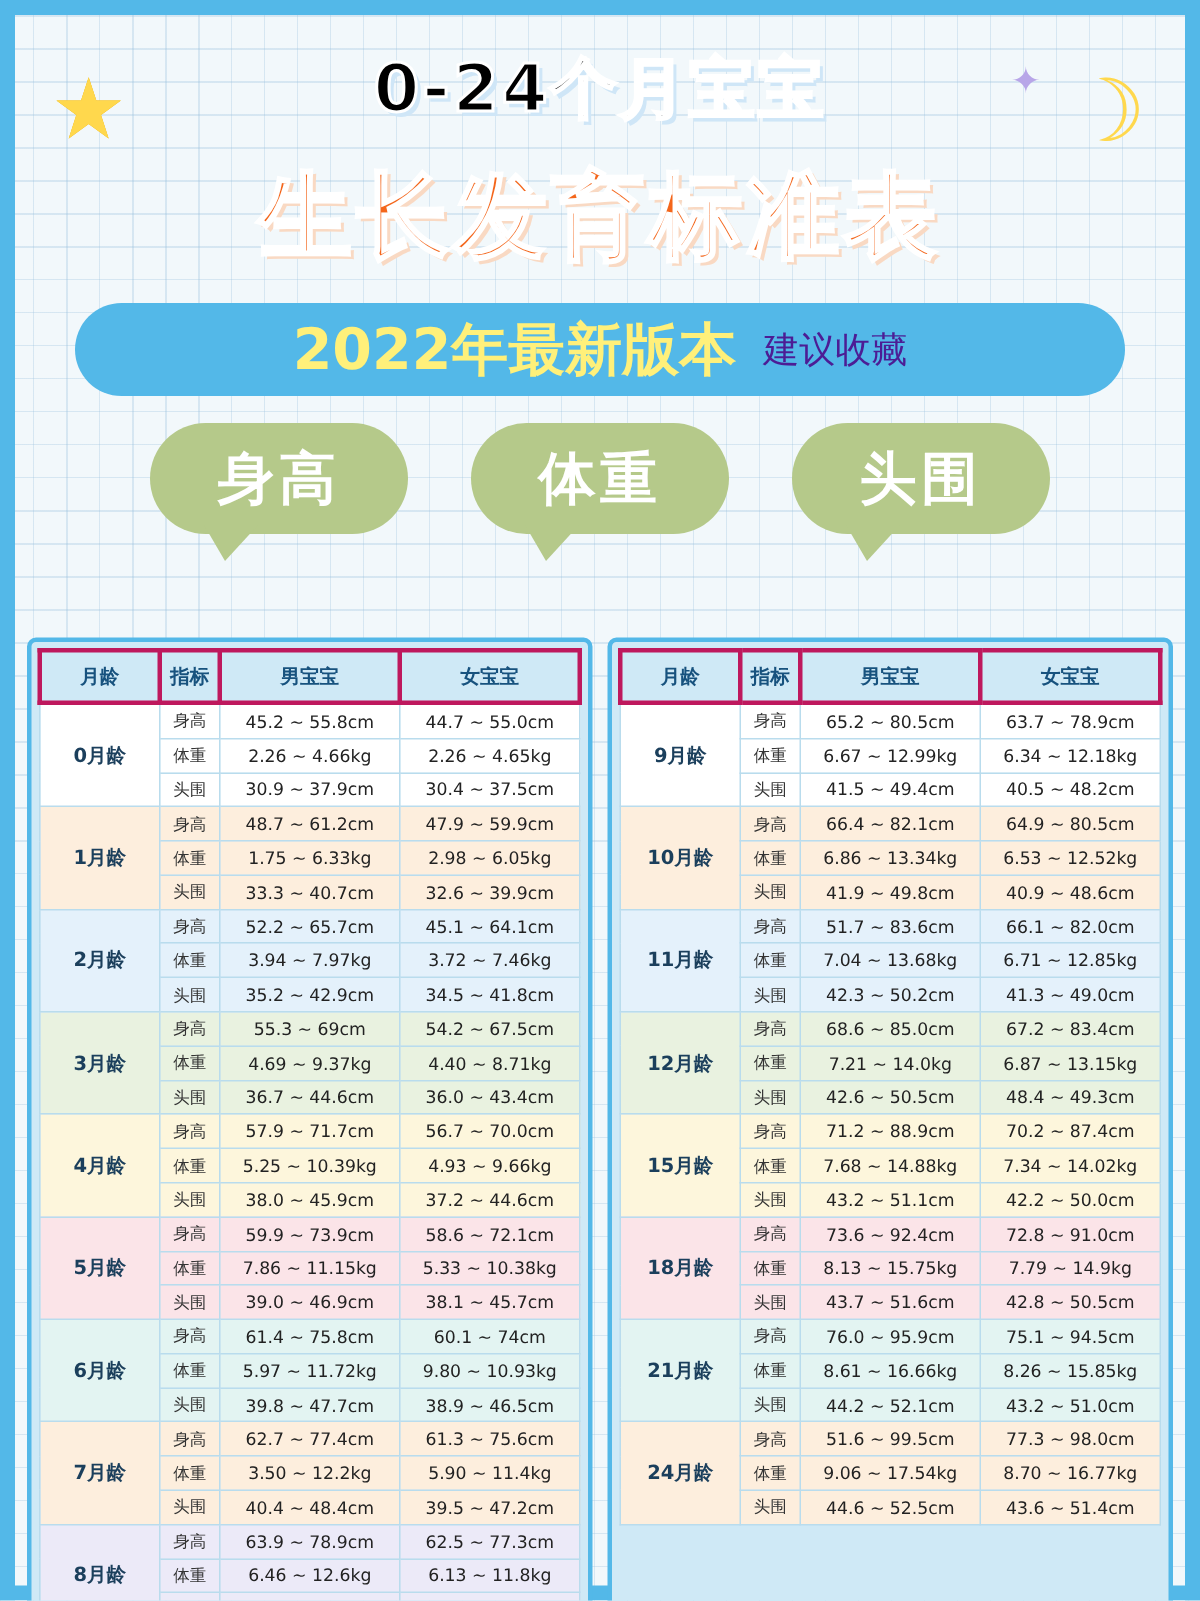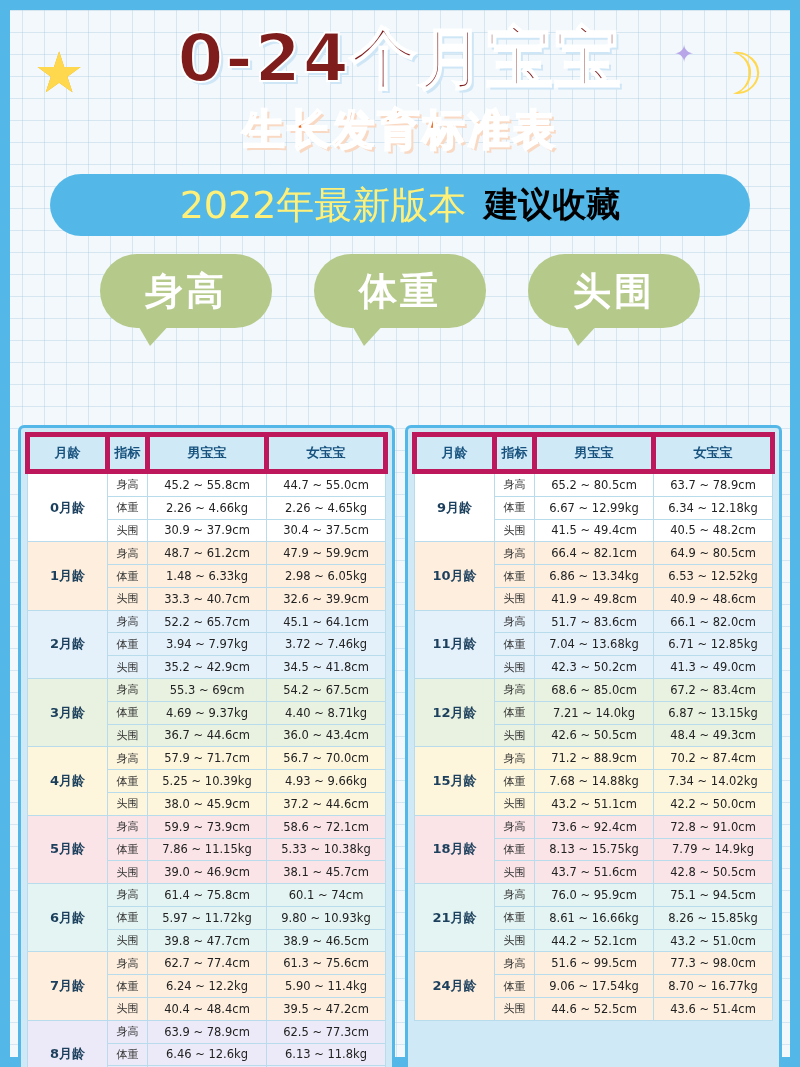--- a/index.html
+++ b/index.html
@@ -30,30 +30,30 @@
     position: relative;
     padding: 18px 0 4px 0;
     text-align: center;
   }
   .title-row {
     position: relative;
     display: flex; align-items: center; justify-content: center;
     height: 82px;
   }
   .title1 {
-    font-size: 66px;
+    font-size: 44px;
     font-weight: 900;
-    color: #7f1d1d;
+    color: #000000;
     letter-spacing: 2px;
     -webkit-text-stroke: 2px #ffffff;
     text-shadow: 3px 3px 0 #cfe6f7;
     font-family: "DejaVu Sans", sans-serif;
   }
   .title2 {
-    font-size: 42px;
+    font-size: 62px;
     font-weight: 900;
     color: #f4661b;
     letter-spacing: 3px;
     -webkit-text-stroke: 2px #ffffff;
     text-shadow: 3px 3px 0 #f9d9c3;
     margin-top: 2px;
     font-family: "DejaVu Sans", sans-serif;
   }
   .star-deco {
     position: absolute;
@@ -75,25 +75,25 @@
   
   .banner {
     margin: 16px auto 0 auto;
     width: 700px; height: 62px;
     background: #53b8e8;
     border-radius: 31px;
     display: flex; align-items: center; justify-content: center;
     gap: 18px;
   }
   .banner .yellow {
-    color: #fff07a; font-size: 38px; font-weight: 400;
+    color: #fff07a; font-size: 38px; font-weight: 700;
     font-family: "DejaVu Sans", sans-serif;
   }
   .banner .white {
-    color: #000000; font-size: 34px; font-weight: 700;
+    color: #4c1d95; font-size: 24px; font-weight: 400;
     font-family: "DejaVu Sans", sans-serif;
   }
 
   
   .bubbles {
     margin: 18px auto 0 auto;
     width: 700px;
     display: flex; justify-content: center; gap: 42px;
   }
   .bubble-wrap { position: relative; }
@@ -134,21 +134,21 @@
     width: 100%;
     border-collapse: collapse;
     font-size: 11.5px;
   }
   th {
     background: #cfe9f6;
     color: #17527e;
     font-weight: 700;
     font-size: 13px;
     padding: 7px 2px;
-    border: 5px solid #be185d;
+    border: 3px solid #be185d;
     font-family: "DejaVu Sans", sans-serif;
   }
   td {
     border: 1px solid #b9dced;
     text-align: center;
     padding: 3.4px 2px;
     color: #222;
     font-family: "DejaVu Sans", sans-serif;
     white-space: nowrap;
   }
@@ -250,21 +250,21 @@
             <td class="val g0">30.4 ~ 37.5cm</td>
           </tr>
           <tr>
             <td class="month g1" rowspan="3">1月龄</td>
             <td class="metric g1">身高</td>
             <td class="val g1">48.7 ~ 61.2cm</td>
             <td class="val g1">47.9 ~ 59.9cm</td>
           </tr>
           <tr>
             <td class="metric g1">体重</td>
-            <td class="val g1">1.48 ~ 6.33kg</td>
+            <td class="val g1">1.75 ~ 6.33kg</td>
             <td class="val g1">2.98 ~ 6.05kg</td>
           </tr>
           <tr>
             <td class="metric g1">头围</td>
             <td class="val g1">33.3 ~ 40.7cm</td>
             <td class="val g1">32.6 ~ 39.9cm</td>
           </tr>
           <tr>
             <td class="month g2" rowspan="3">2月龄</td>
             <td class="metric g2">身高</td>
@@ -346,21 +346,21 @@
             <td class="val g6">38.9 ~ 46.5cm</td>
           </tr>
           <tr>
             <td class="month g7" rowspan="3">7月龄</td>
             <td class="metric g7">身高</td>
             <td class="val g7">62.7 ~ 77.4cm</td>
             <td class="val g7">61.3 ~ 75.6cm</td>
           </tr>
           <tr>
             <td class="metric g7">体重</td>
-            <td class="val g7">6.24 ~ 12.2kg</td>
+            <td class="val g7">3.50 ~ 12.2kg</td>
             <td class="val g7">5.90 ~ 11.4kg</td>
           </tr>
           <tr>
             <td class="metric g7">头围</td>
             <td class="val g7">40.4 ~ 48.4cm</td>
             <td class="val g7">39.5 ~ 47.2cm</td>
           </tr>
           <tr>
             <td class="month g8" rowspan="3">8月龄</td>
             <td class="metric g8">身高</td>

